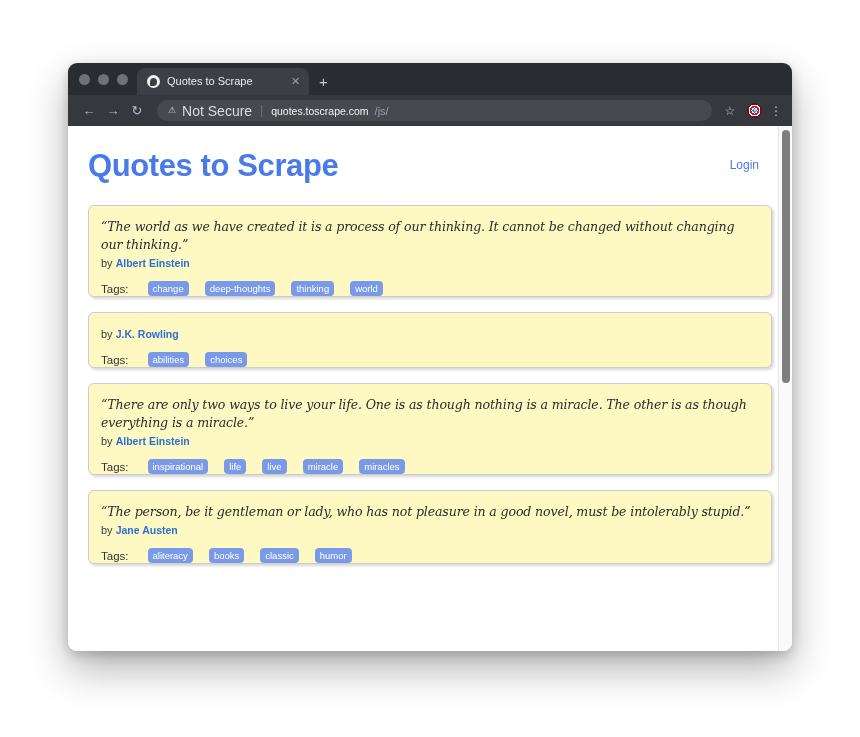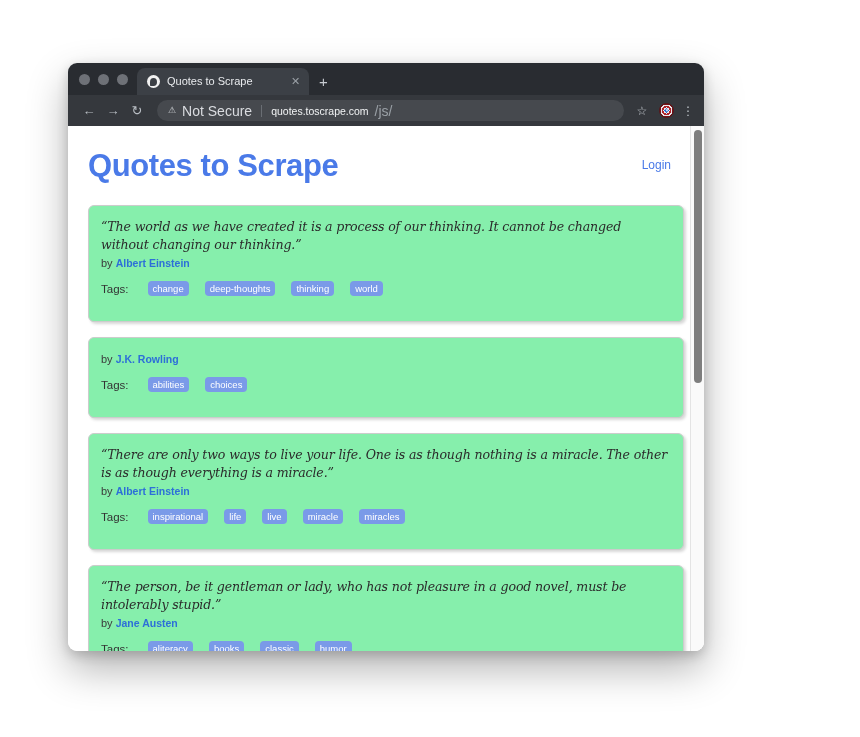--- a/index.html
+++ b/index.html
@@ -11,21 +11,21 @@
     font-family: "Liberation Sans", sans-serif;
     overflow: hidden;
     position: relative;
   }
 
   
   .window {
     position: absolute;
     left: 68px;
     top: 63px;
-    width: 636px;
+    width: 724px;
     height: 588px;
     border-radius: 9px;
     overflow: hidden;
     background: #ffffff;
     box-shadow: 0 18px 40px rgba(0,0,0,0.30), 0 4px 12px rgba(0,0,0,0.18);
   }
 
   
   .tabstrip {
     height: 32px;
@@ -131,21 +131,21 @@
   }
   .notsecure {
     color: #dadce0;
     font-size: 14px;
     white-space: nowrap;
   }
   .omni-sep {
     width: 1px; height: 12px; background: #6a6e74; margin: 0 3px;
   }
   .url-host { color: #f1f3f4; font-size: 10.5px; white-space: nowrap; }
-  .url-path { color: #9aa0a6; font-size: 14px; white-space: nowrap; }
+  .url-path { color: #9aa0a6; font-size: 11px; white-space: nowrap; }
 
   .star-icon { color: #c2c7cd; font-size: 12px; line-height: 1; width: 20px; text-align: center; }
   .avatar {
     width: 15px; height: 15px; border-radius: 50%;
     background: radial-gradient(circle at 50% 50%, #2f6fd0 0 22%, #e8e8ec 22% 33%, #b0232a 33% 52%, #e8e8ec 52% 64%, #7f1118 64% 100%);
     border: 1px solid #5a1216;
     margin: 0 5px;
     position: relative;
   }
   .avatar::after {
@@ -190,22 +190,22 @@
     padding-bottom: 2px;
   }
 
   .quotes {
     padding: 0 20px 0 20px;
     margin-top: 22px;
   }
   .quote {
     border: 1px solid #cccccc;
     border-radius: 6px;
-    background: #86efac;
-    padding: 12px 14px 25px 12px;
+    background: #fef9c3;
+    padding: 12px 14px 0 12px;
     margin-bottom: 15px;
     box-shadow: 2px 2px 3px rgba(0,0,0,0.16);
   }
   .quote-text {
     font-family: "DejaVu Serif", serif;
     font-style: italic;
     font-size: 12.6px;
     color: #2b2b2b;
     line-height: 1.42;
     letter-spacing: -0.15px;

